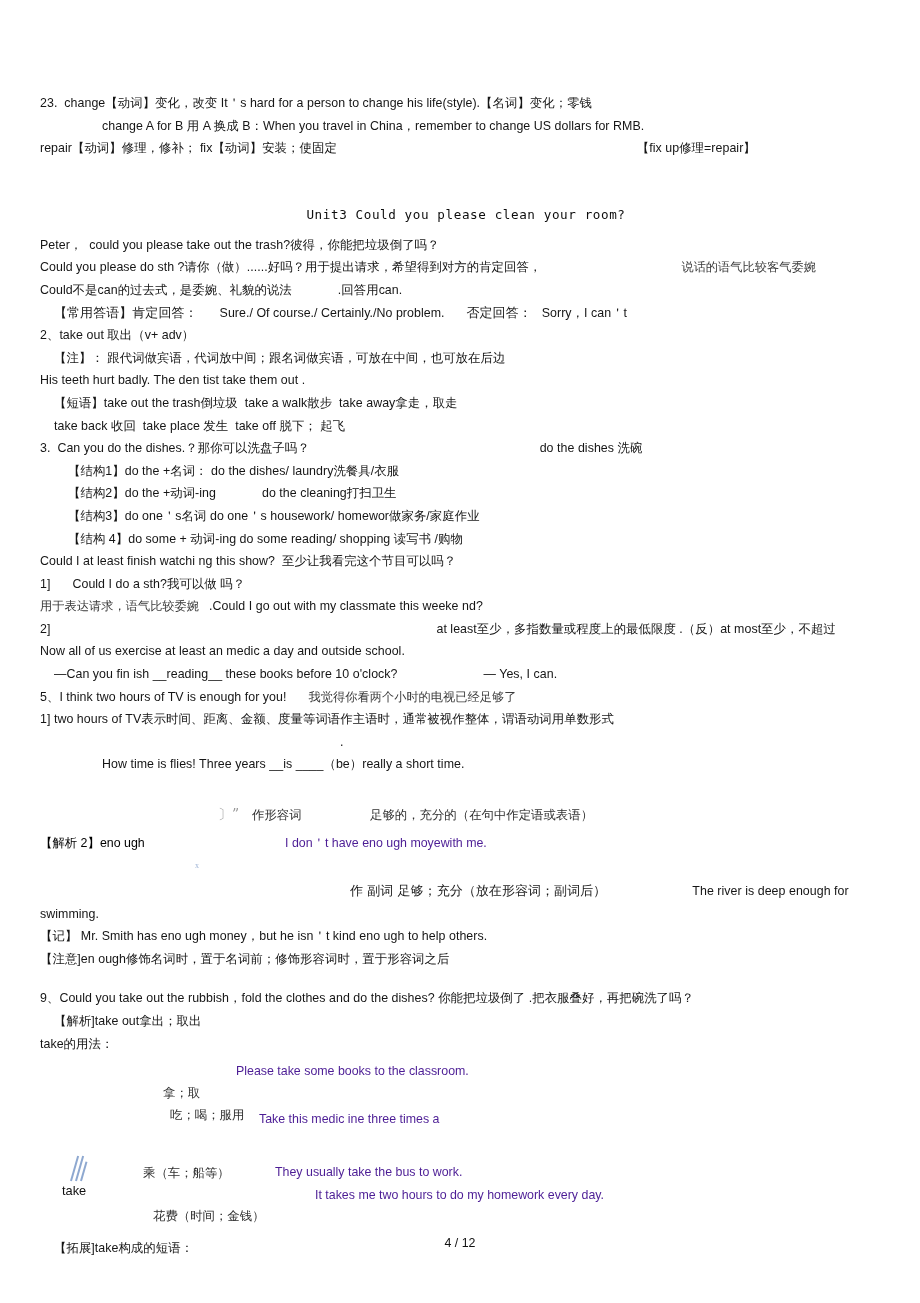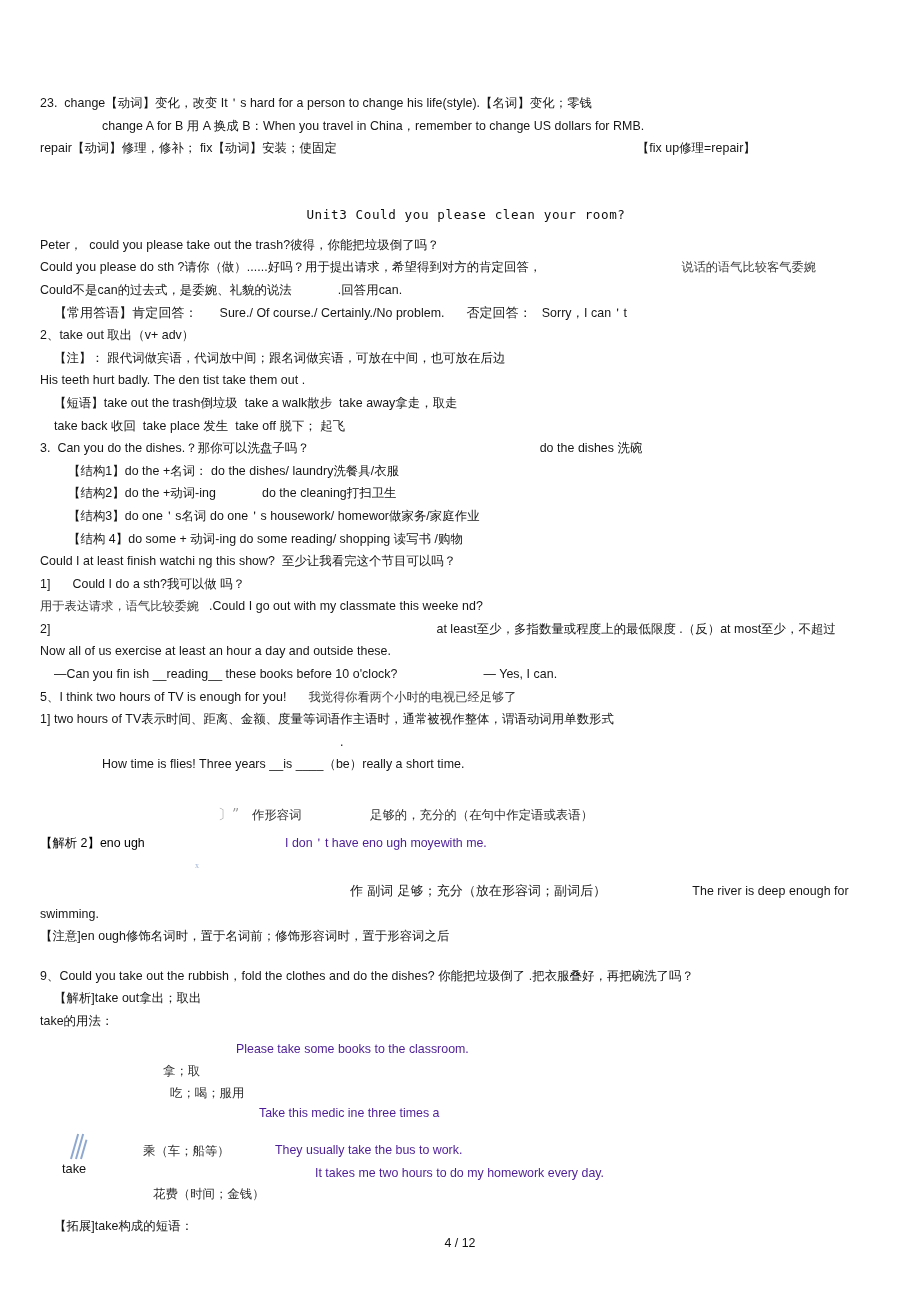--- a/index.html
+++ b/index.html
@@ -178,21 +178,21 @@
     <div class="line ind2">【结构 4】do some + 动词-ing do some reading/ shopping 读写书 /购物</div>
 
     <div class="line">Could I at least finish watchi ng this show?  至少让我看完这个节目可以吗？</div>
 
     <div class="line"><span>1]</span><span class="sp-s"></span><span>Could I do a sth?我可以做 吗？</span></div>
 
     <div class="line"><span class="cn">用于表达请求，语气比较委婉</span><span class="sp-xs"></span><span>.Could I go out with my classmate this weeke nd?</span></div>
 
     <div class="line"><span>2]</span><span class="sp-h"></span><span class="sp-l"></span><span>at least至少，多指数量或程度上的最低限度 .（反）at most至少，不超过</span></div>
 
-    <div class="line">Now all of us exercise at least an hour a day and outside these.</div>
+    <div class="line">Now all of us exercise at least an medic a day and outside school.</div>
 
 
     <div class="line ind1"><span>—Can you fin ish __reading__ these books before 10 o'clock?</span><span class="sp-l"></span><span>— Yes, I can.</span></div>
 
     <div class="line"><span>5、I think two hours of TV is enough for you!</span><span class="sp-s"></span><span class="cn">我觉得你看两个小时的电视已经足够了</span></div>
 
     <div class="line"><span>1] two hours of TV表示时间、距离、金额、度量等词语作主语时，通常被视作整体，谓语动词用单数形式</span><span class="sp-h"></span><span>.</span></div>
 
     <div class="line ind3">How time is flies! Three years __is ____（be）really a short time.</div>
 
@@ -204,20 +204,21 @@
       <span class="tk cnlab" style="left:330px; top:1px;">足够的，充分的（在句中作定语或表语）</span>
       <span class="tk" style="left:0px; top:29px;">【解析 2】eno ugh</span>
       <span class="tk exam" style="left:245px; top:29px;">I don＇t have eno ugh moyewith me.</span>
       <span class="faint-x" style="left:155px; top:55px;">x</span>
     </div>
 
     <div class="gap-sm"></div>
 
     <div class="line"><span class="sp-h"></span><span class="sp-xs"></span><span class="cn-dark">作 副词 足够；充分（放在形容词；副词后）</span><span class="sp-l"></span><span>The river is deep enough for swimming.</span></div>
 
+    <div class="line">【记】 Mr. Smith has eno ugh money，but he isn＇t kind eno ugh to help others.</div>
 
     <div class="line">【注意]en ough修饰名词时，置于名词前；修饰形容词时，置于形容词之后</div>
 
     <div class="gap-md"></div>
 
     <div class="line">9、Could you take out the rubbish，fold the clothes and do the dishes? 你能把垃圾倒了 .把衣服叠好，再把碗洗了吗？</div>
 
     <div class="line ind1">【解析]take out拿出；取出</div>
 
     <div class="line">take的用法：</div>
@@ -230,21 +231,21 @@
           <i></i>
           <i></i>
           <i></i>
         </span>
       <span class="take-word">take</span>
 
       <span class="tk exam" style="left:196px; top:0px;">Please take some books to the classroom.</span>
       <span class="tk cnlab" style="left:123px; top:22px;">拿；取</span>
 
       <span class="tk cnlab" style="left:105px; top:44px;padding-left:25px;">吃；喝；服用</span>
-      <span class="tk exam" style="left:219px; top:64px;">Take this medic ine three times a</span>
+      <span class="tk exam" style="left:219px; top:48px;">Take this medic ine three times a</span>
 
       <span class="tk cnlab" style="left:103px; top:102px;">乘（车；船等）</span>
       <span class="tk exam" style="left:235px; top:101px;">They usually take the bus to work.</span>
 
       <span class="tk exam" style="left:275px; top:124px;">It takes me two hours to do my homework every day.</span>
       <span class="tk cnlab" style="left:113px; top:145px;">花费（时间；金钱）</span>
 
     </div>
 
     <div class="gap-sm"></div>

